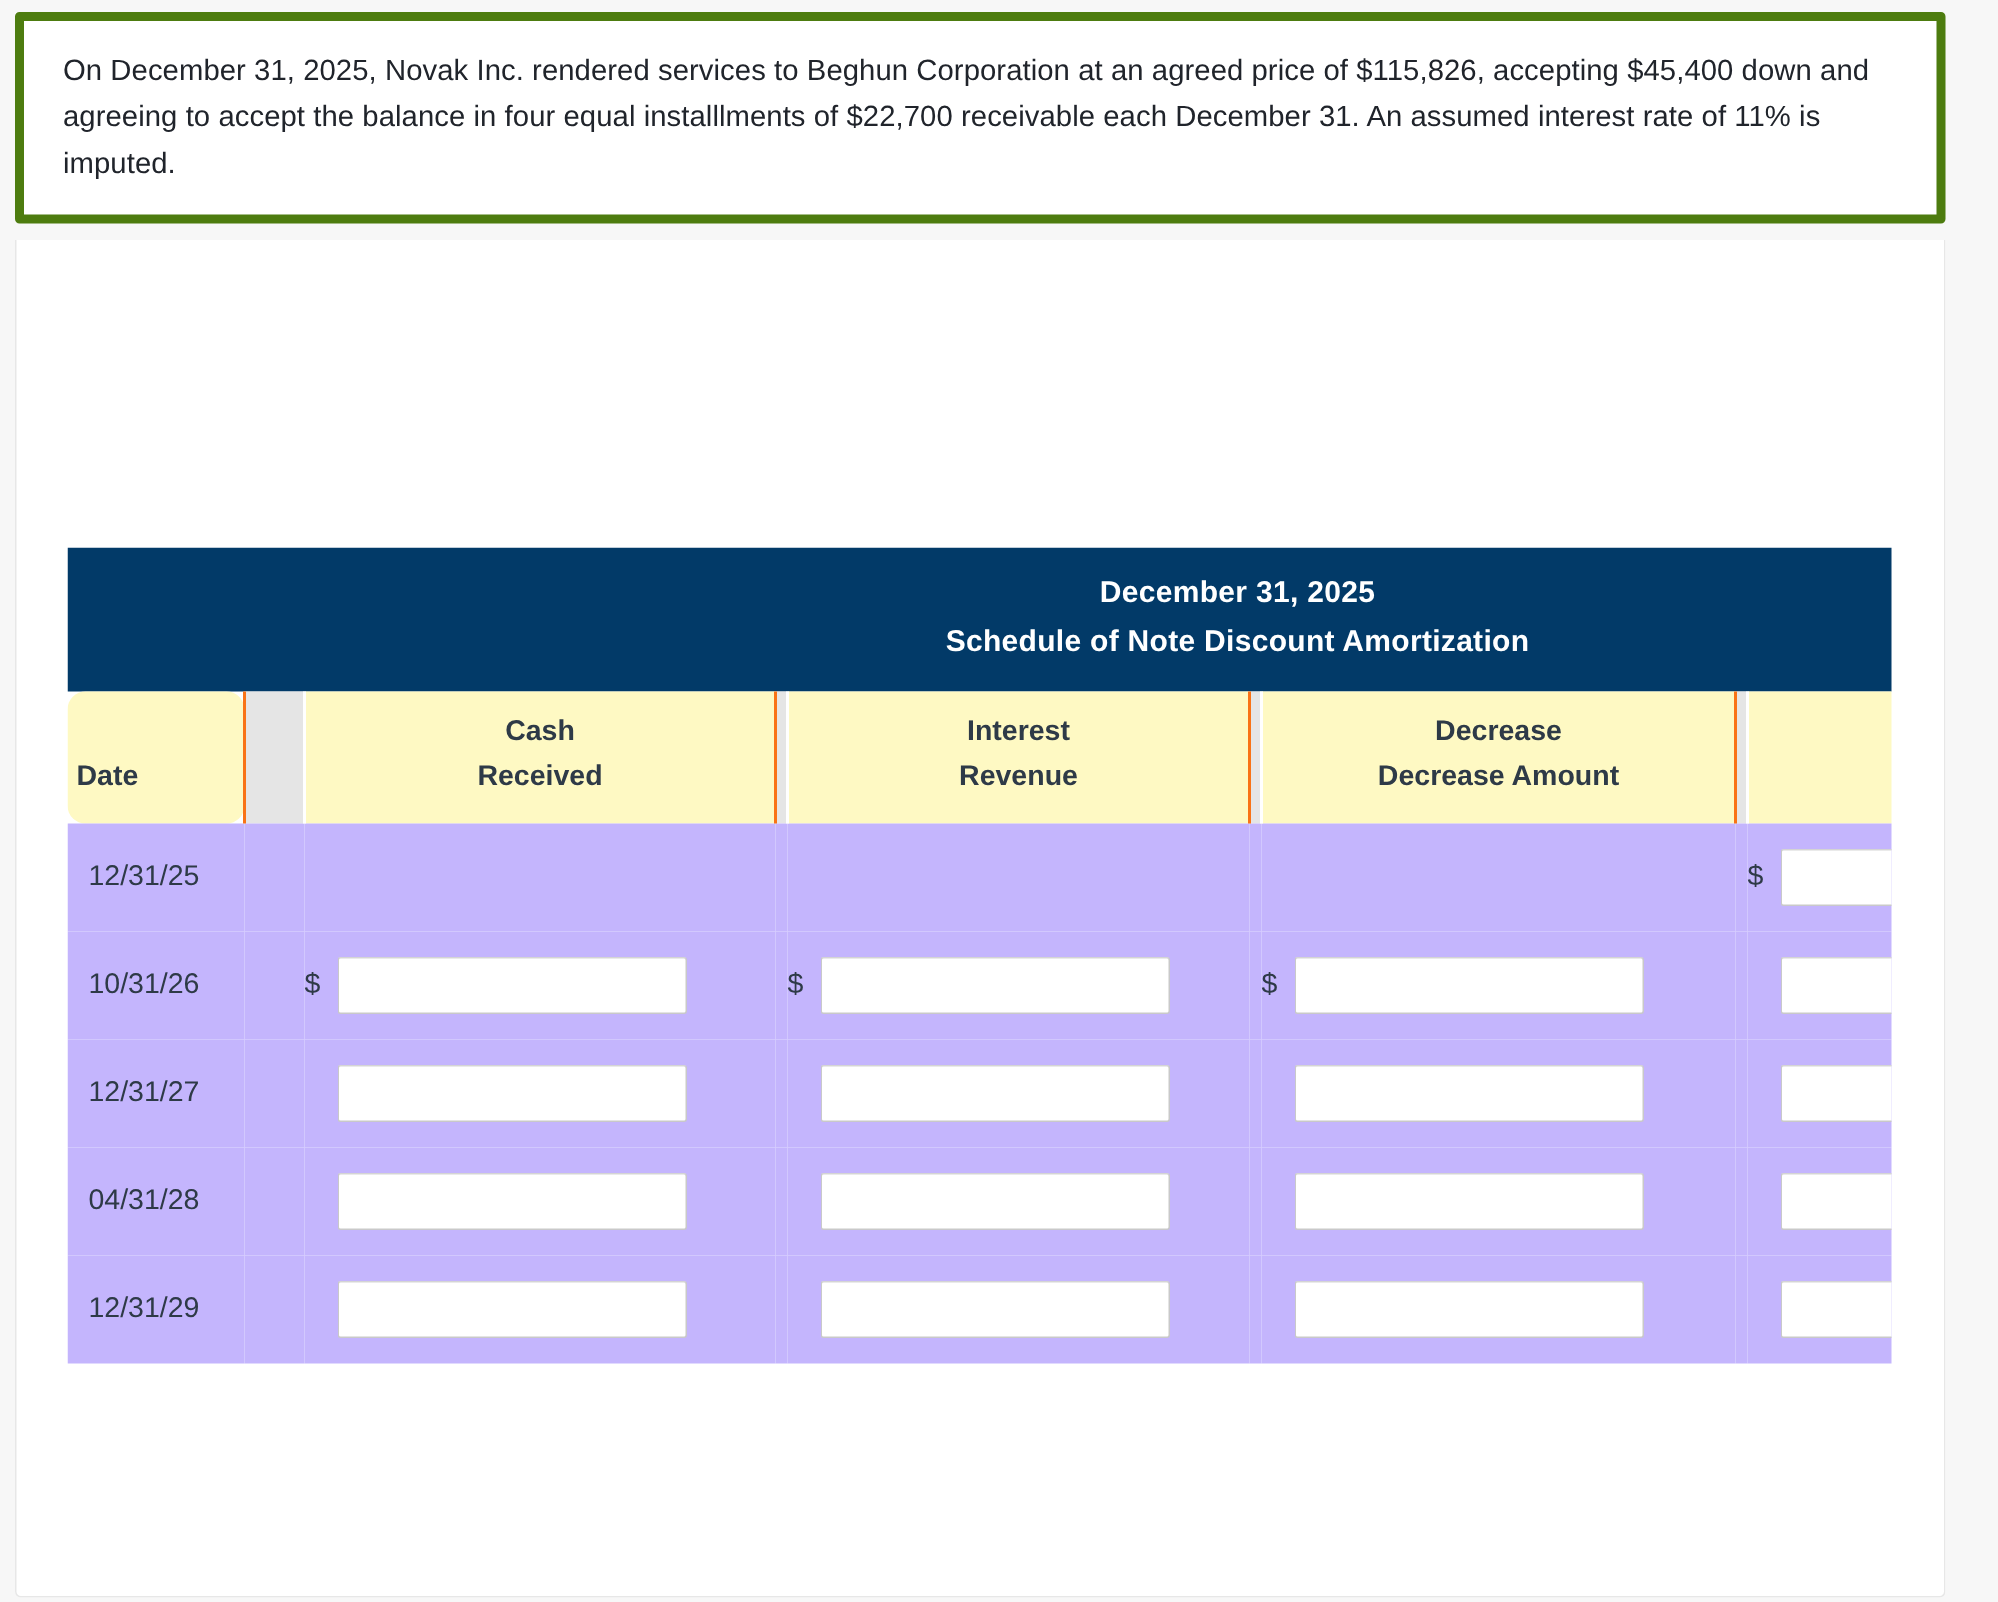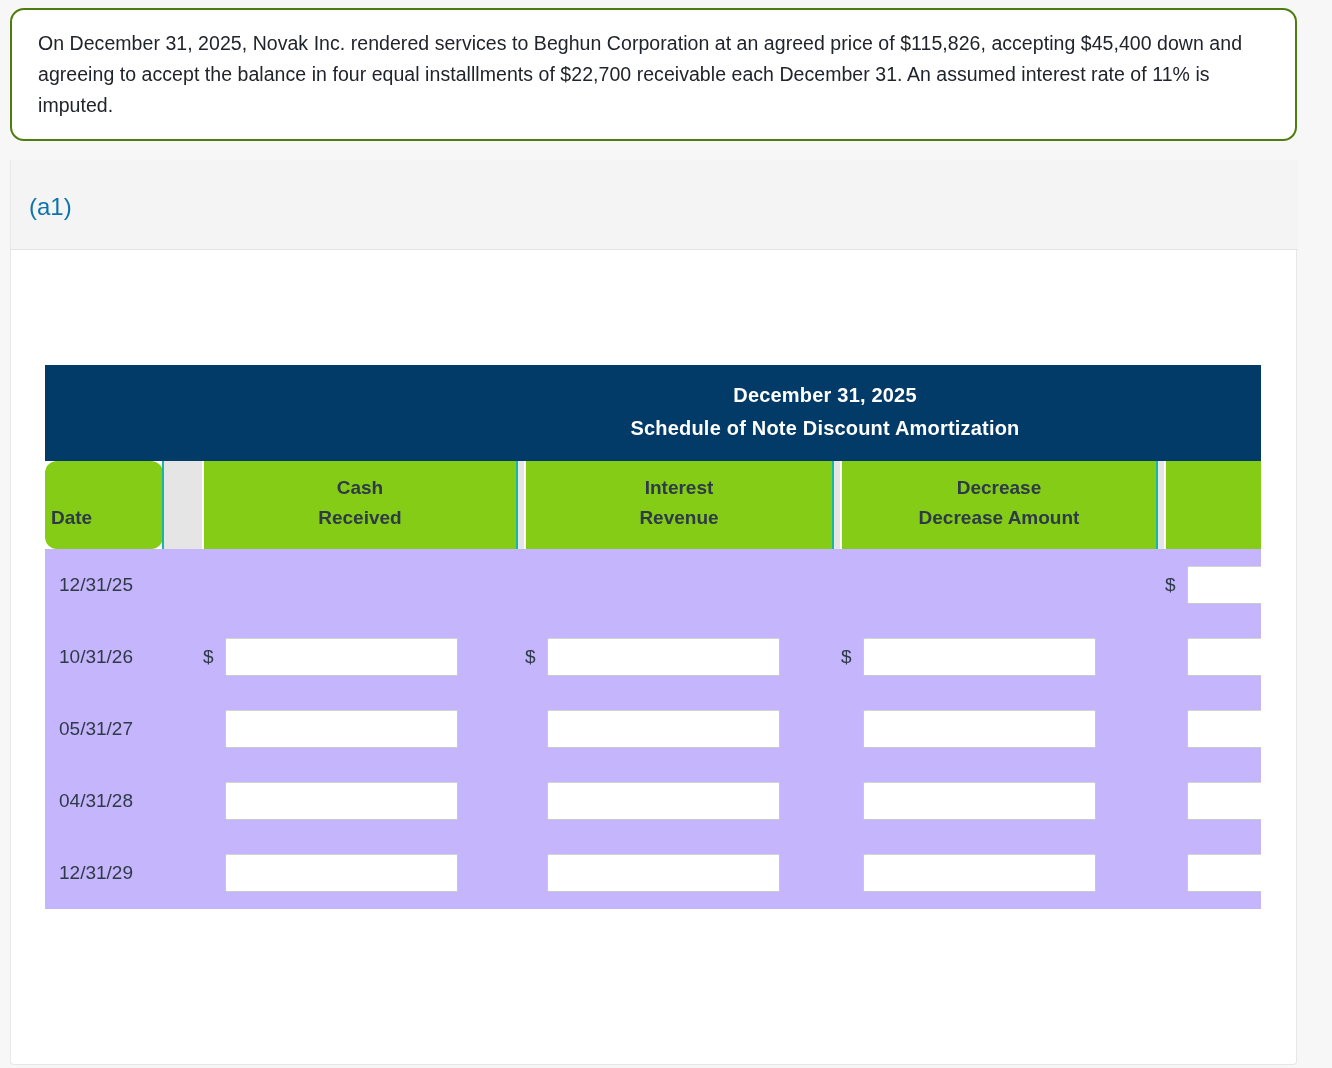--- a/index.html
+++ b/index.html
@@ -23,22 +23,22 @@
   }
 
   
   .problem-card {
     position: absolute;
     left: 10px;
     top: 8px;
     width: 1287px;
     min-height: 124px;
     background: #ffffff;
-    border: 2px solid #4d7c0f;
-    border-radius: 14px;
+    border: 6px solid #4d7c0f;
+    border-radius: 3px;
     padding: 18px 26px 18px 26px;
   }
   .problem-text {
     font-size: 19.5px;
     line-height: 31px;
     color: #20242b;
     letter-spacing: 0.05px;
   }
 
   
@@ -108,29 +108,29 @@
     text-align: center;
     padding: 14px 0 16px 0;
     font-size: 20px;
     font-weight: bold;
     line-height: 33px;
     letter-spacing: 0.2px;
   }
   .sched-title-line { display: block; }
 
   .col-head {
-    background: #84cc16;
+    background: #fef9c3;
     color: #2e3a47;
     text-align: center;
     vertical-align: bottom;
     font-size: 19px;
     font-weight: bold;
     padding: 12px 6px 16px 6px;
     line-height: 30px;
-    border-right: 2px solid #14b8a6;
+    border-right: 2px solid #f97316;
   }
   .col-head.date-head { text-align: left; border-radius: 12px; }
   .col-head.spacer-head { border-right: 2px solid #ffffff; background:#e5e5e5; }
   .head-line { display: block; }
   .head-line.blank { visibility: hidden; }
 
   .sched-table td.body-cell {
     padding: 0;
     height: 72px;
     vertical-align: middle;
@@ -187,23 +187,20 @@
 <body>
 
 <div class="page">
 
   <div class="problem-card">
     <div class="problem-text">On December 31, 2025, Novak Inc. rendered services to Beghun Corporation at an agreed price of $115,826, accepting $45,400 down and agreeing to accept the balance in four equal installlments of $22,700 receivable each December 31. An assumed interest rate of 11% is imputed.</div>
   </div>
 
   <div class="main-card">
 
-    <div class="part-band">
-      <div class="part-label">(a1)</div>
-    </div>
 
 
     <div class="table-scroll">
       <table class="sched-table">
         <colgroup>
           <col class="c-date">
             <col class="c-sp1">
             <col class="c-cash">
             <col class="c-sp2">
           <col class="c-int">
@@ -288,21 +285,21 @@
               </td>
               <td class="body-cell"></td>
               <td class="body-cell">
                 <div class="cell-inner">
                   <span class="dollar hidden">$</span>
                   <input type="text" class="answer-input" style="">
                 </div>
               </td>
             </tr>
             <tr>
-              <td class="body-cell date-cell">05/31/27</td>
+              <td class="body-cell date-cell">12/31/27</td>
               <td class="body-cell"></td>
               <td class="body-cell">
                 <div class="cell-inner">
                   <span class="dollar hidden">$</span>
                   <input type="text" class="answer-input" style="">
                 </div>
               </td>
               <td class="body-cell"></td>
               <td class="body-cell">
                 <div class="cell-inner">

